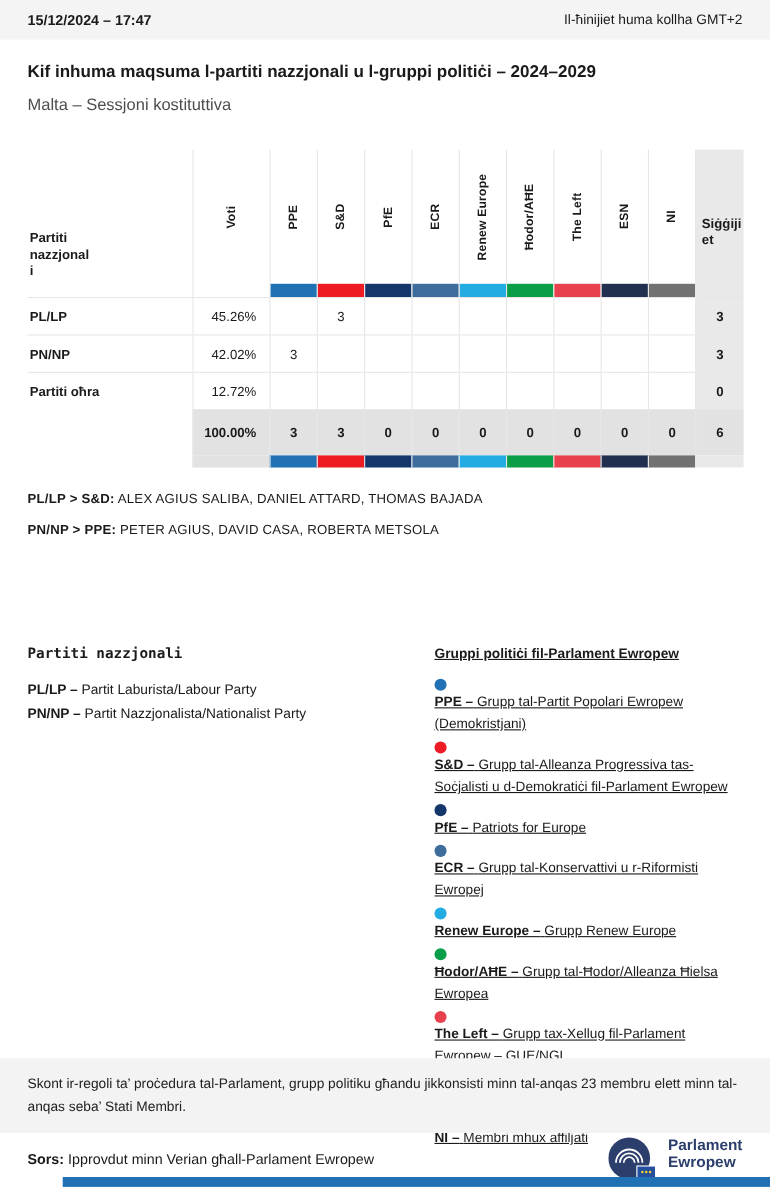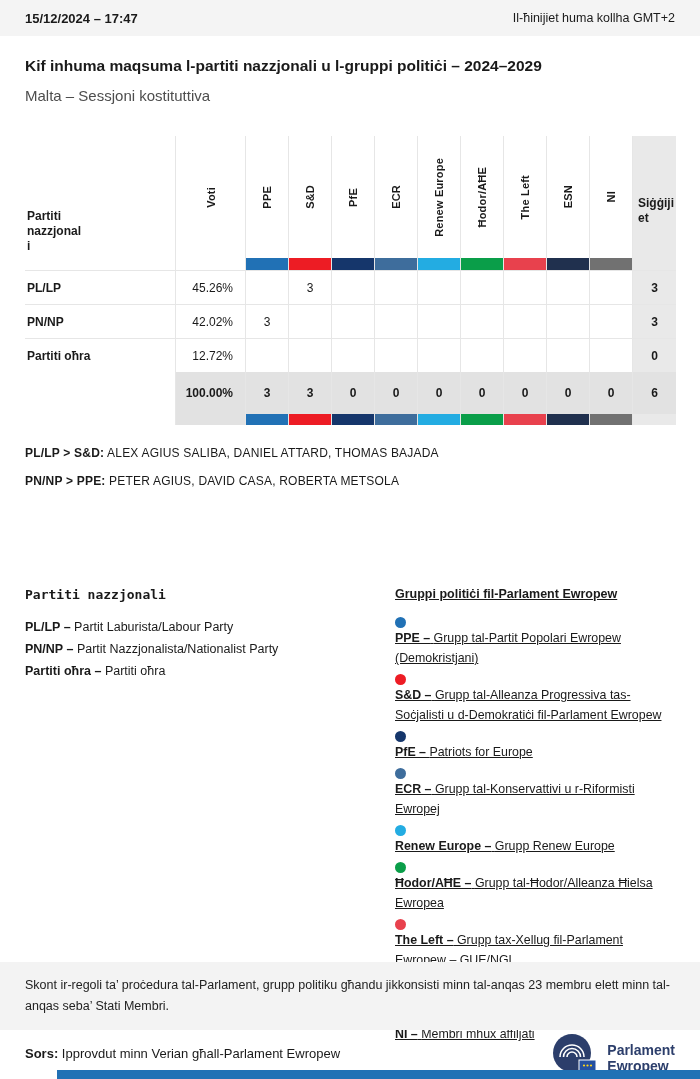--- a/index.html
+++ b/index.html
@@ -81,21 +81,21 @@
     background:#f3f3f3; padding:13px 25px;
     font-size:12.5px; line-height:21px; color:#222222;
   }
   .srcrow {
     position:absolute; top:1032px; left:0; width:700px;
     display:flex; justify-content:space-between; align-items:center;
     padding:0 25px;
     gap:25px;
   }
   .src { font-size:13px; }
-  .logo { display:flex; align-items:flex-end; gap:8px; }
+  .logo { display:flex; align-items:flex-start; gap:8px; }
   .logotext { font-size:14px; font-weight:bold; color:#2c3e6b; line-height:16px; }
   .bstrip { position:absolute; bottom:0; left:57px; right:0; height:9px; }
 </style>
 </head>
 <body>
 
 <div class="topbar">
   <span class="dt">15/12/2024 – 17:47</span>
   <span>Il-ħinijiet huma kollha GMT+2</span>
 </div>
@@ -254,24 +254,20 @@
 <div class="legend">
   <div class="lnat">
     <h3>Partiti nazzjonali</h3>
     <div class="item">
       <span class="b">PL/LP –</span>
       <span>Partit Laburista/Labour Party</span>
     </div>
     <div class="item">
       <span class="b">PN/NP –</span>
       <span>Partit Nazzjonalista/Nationalist Party</span>
-    </div>
-    <div class="item">
-      <span class="b">Partiti oħra –</span>
-      <span>Partiti oħra</span>
     </div>
   </div>
 
   <div class="lgrp">
     <h3>Gruppi politiċi fil-Parlament Ewropew</h3>
 
     <div class="gitem">
       <span class="dot" style="background-color: rgb(33, 113, 181);"></span>
       <div class="gtext"><span class="b">PPE –</span> <span>Grupp tal-Partit Popolari Ewropew (Demokristjani)</span></div>
     </div>

